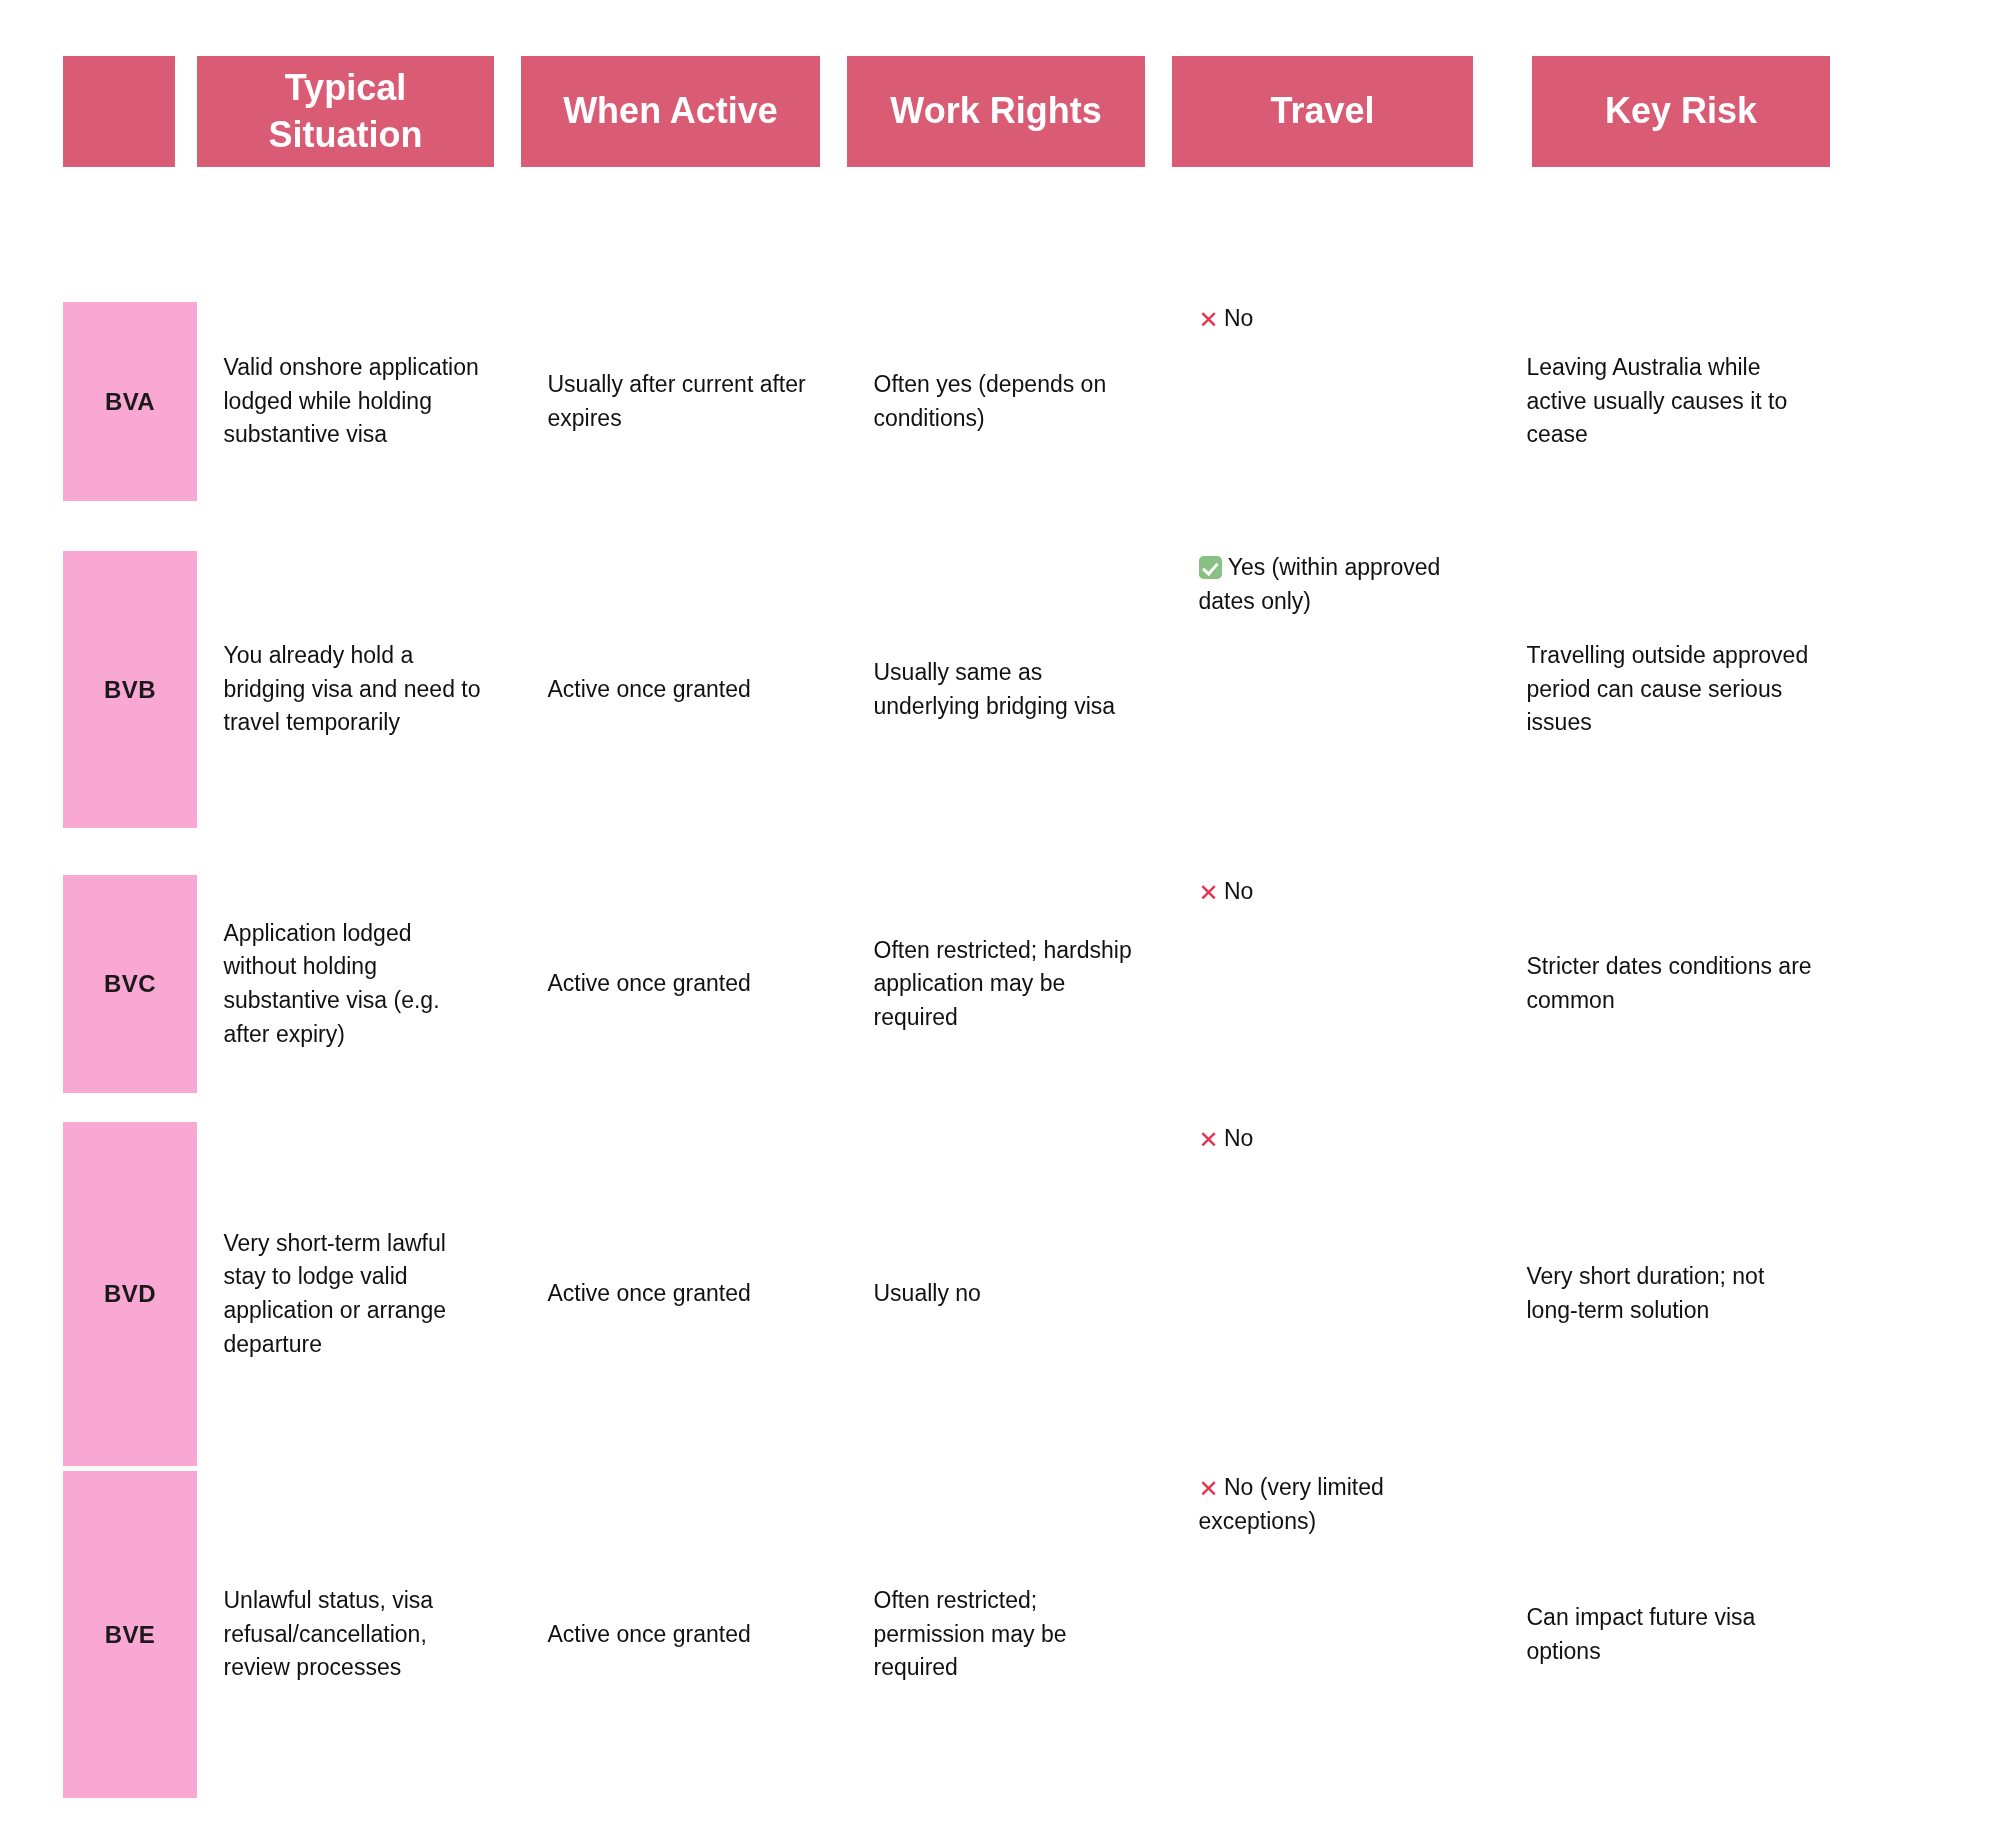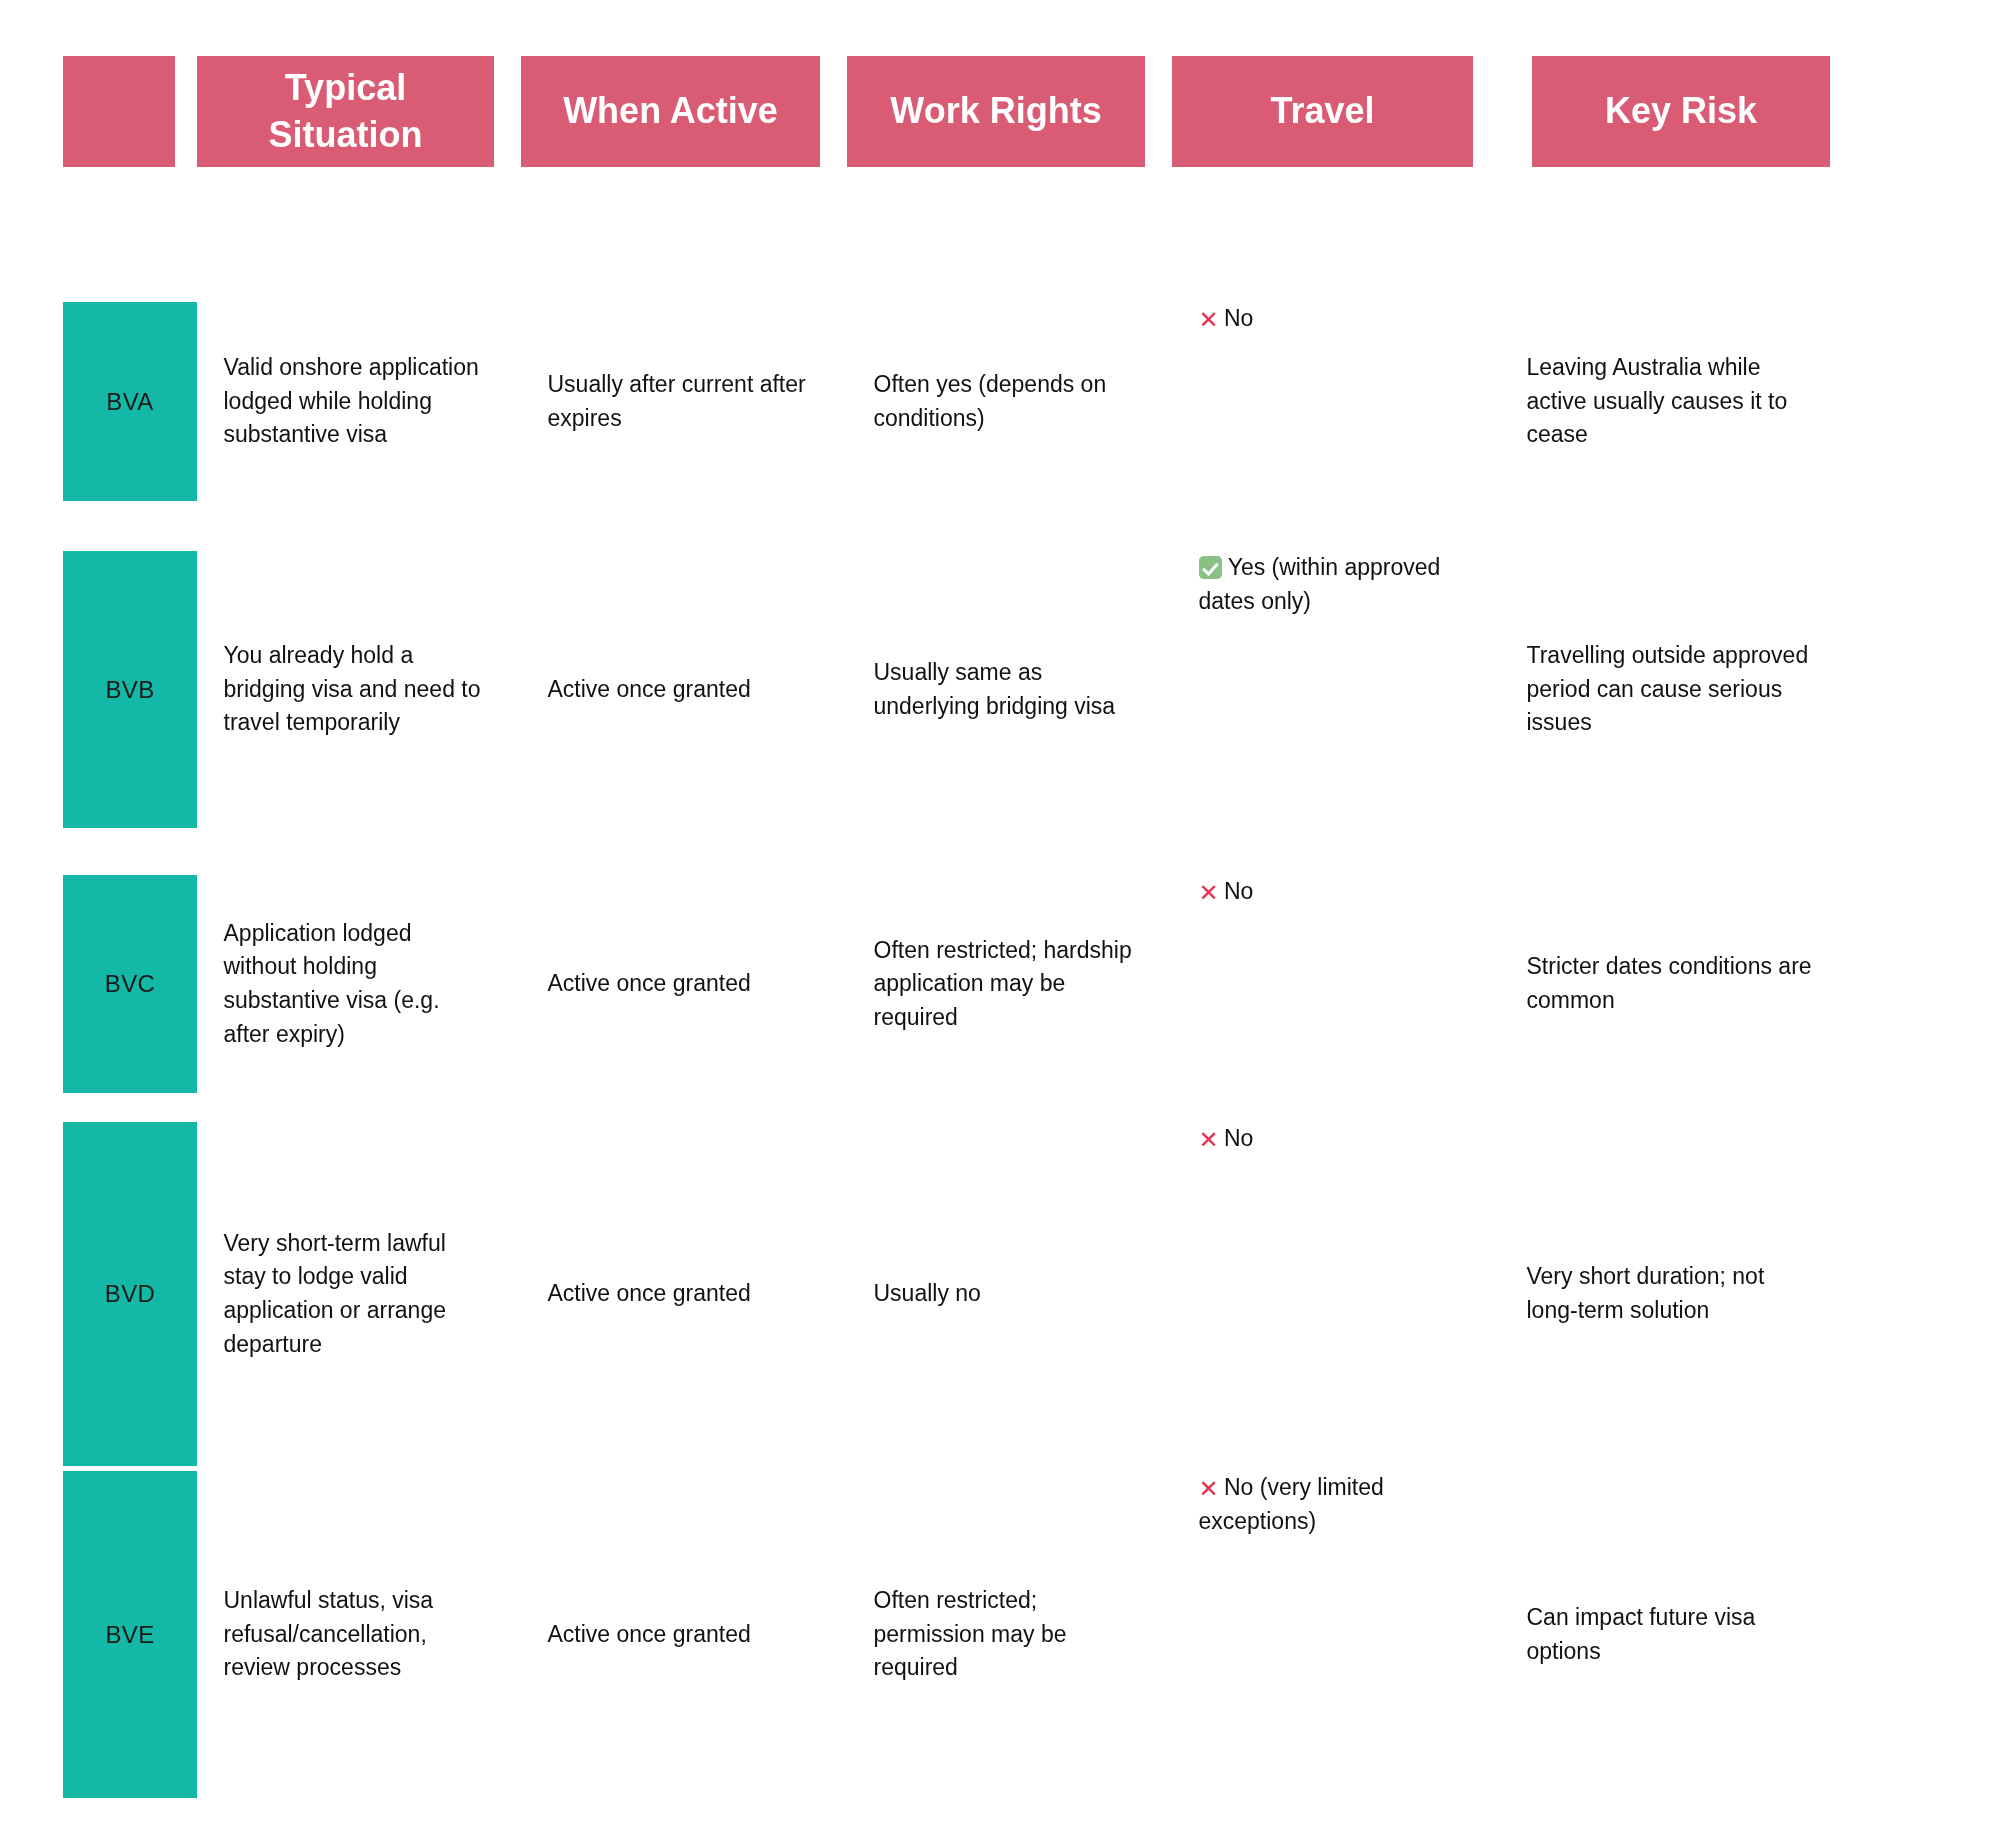--- a/index.html
+++ b/index.html
@@ -59,27 +59,27 @@
 
   
   .body-row {
     position: absolute;
     left: 63px;
     width: 1896px;
     display: grid;
     grid-template-columns: 134px 324px 326px 325px 328px 330px;
   }
   .label-cell {
-    background: #14b8a6;
+    background: #f9a8d4;
     display: flex;
     align-items: center;
     justify-content: center;
     font-size: 24px;
     color: #1a1a1a;
-    font-weight: 400;
+    font-weight: 700;
     letter-spacing: 0.4px;
   }
   .body-cell {
     display: flex;
     align-items: center;
     box-sizing: border-box;
     padding-left: 26.5px;
     padding-right: 36px;
     font-size: 23px;
     line-height: 1.46;

